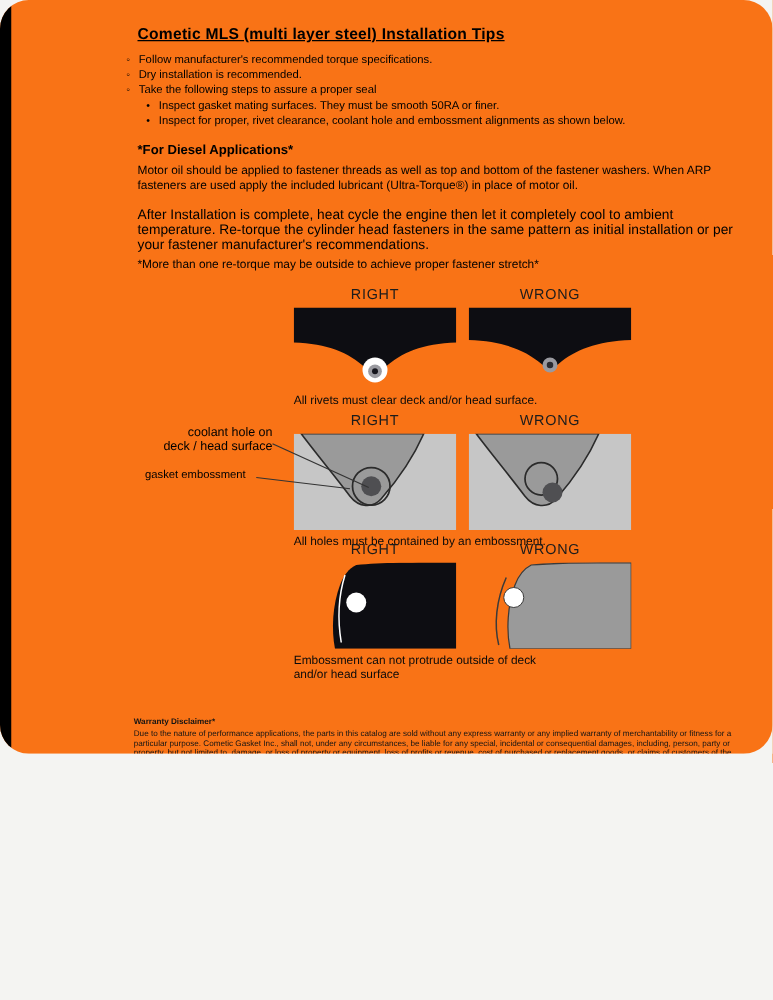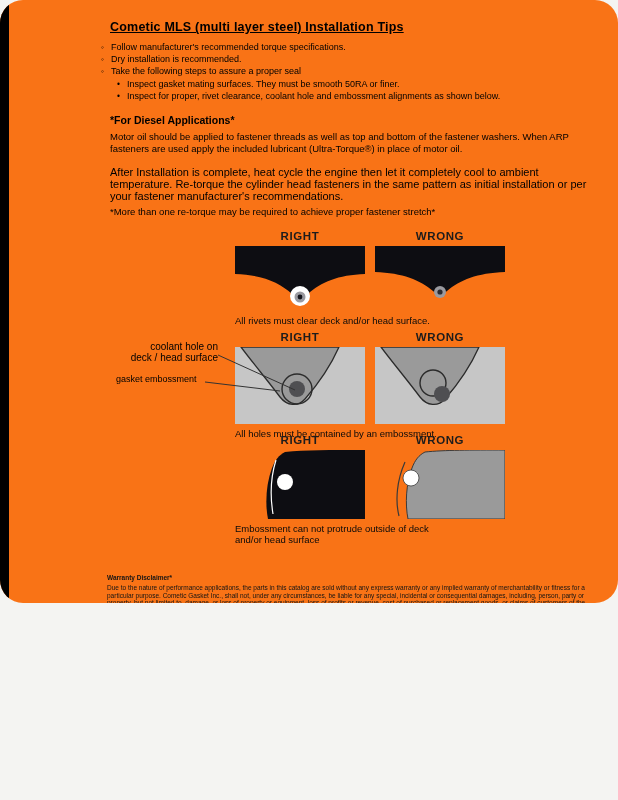--- a/index.html
+++ b/index.html
@@ -19,21 +19,21 @@
   .marker { width:10px; flex:0 0 10px; font-size:8.5px; text-align:left; }
   .sub { margin-left:16px; }
   .diesel-heading { position:absolute; left:110px; top:114px; font-size:10.5px; font-weight:bold; }
   .diesel-p1 { position:absolute; left:110px; top:131px; width:486px; font-size:9.5px; line-height:12px; }
   .diesel-p2 { position:absolute; left:110px; top:166px; width:486px; font-size:11px; line-height:12px; }
   .diesel-note { position:absolute; left:110px; top:206px; width:486px; font-size:9.5px; }
   .dg { position:absolute; left:235px; width:272px; }
   .dg1 { top:230px; height:100px; }
   .dg2 { top:331px; height:112px; }
   .dg3 { top:434px; height:112px; }
-  .dg-headers { display:flex; gap:10px; height:13px;font-weight:bold; }
+  .dg-headers { display:flex; gap:10px; height:13px; }
   .dg-h { width:130px; text-align:center; font-size:11.5px; letter-spacing:0.6px; color:#1c1c1c; }
   .dg-panels { display:flex; gap:10px; margin-top:3px; }
   .panel { width:130px; }
   .panel svg { display:block; width:130px; }
   .dg-caption { margin-top:4px; font-size:9.5px; color:#0a0a0a; }
   .preline { white-space:pre-line; }
   .ann1 {
     position:absolute; left:126px; top:341px; width:92px; text-align:right;
     font-size:10px; line-height:11px; white-space:pre-line;
   }
@@ -72,21 +72,21 @@
     </div>
     <div class="tip-row sub">
       <span class="marker">•</span>
       <span>Inspect for proper, rivet clearance, coolant hole and embossment alignments as shown below.</span>
     </div>
   </div>
 
   <div class="diesel-heading">*For Diesel Applications*</div>
   <div class="diesel-p1">Motor oil should be applied to fastener threads as well as top and bottom of the fastener washers. When ARP fasteners are used apply the included lubricant (Ultra-Torque®) in place of motor oil.</div>
   <div class="diesel-p2">After Installation is complete, heat cycle the engine then let it completely cool to ambient temperature. Re-torque the cylinder head fasteners in the same pattern as initial installation or per your fastener manufacturer's recommendations.</div>
-  <div class="diesel-note">*More than one re-torque may be required to achieve proper fastener stretch*</div>
+  <div class="diesel-note">*More than one re-torque may be outside to achieve proper fastener stretch*</div>
 
   <section class="dg dg1">
     <div class="dg-headers">
       <div class="dg-h">RIGHT</div>
       <div class="dg-h">WRONG</div>
     </div>
     <div class="dg-panels">
       <div class="panel">
         <svg viewBox="0 0 130 65">
           <path d="M0,0 H130 V28 C103,29 86,36 73,48 C68,52 62,52 57,48 C44,36 27,29 0,28 Z" fill="#0d0d12"></path>

